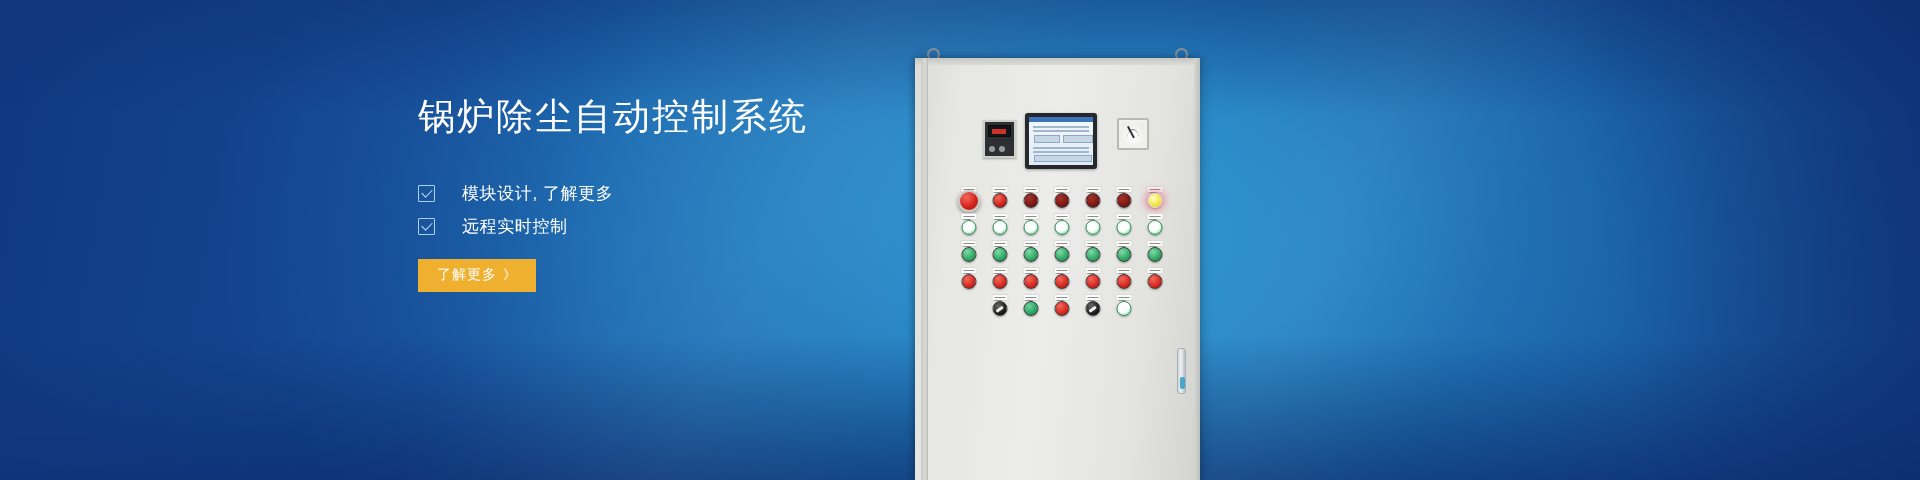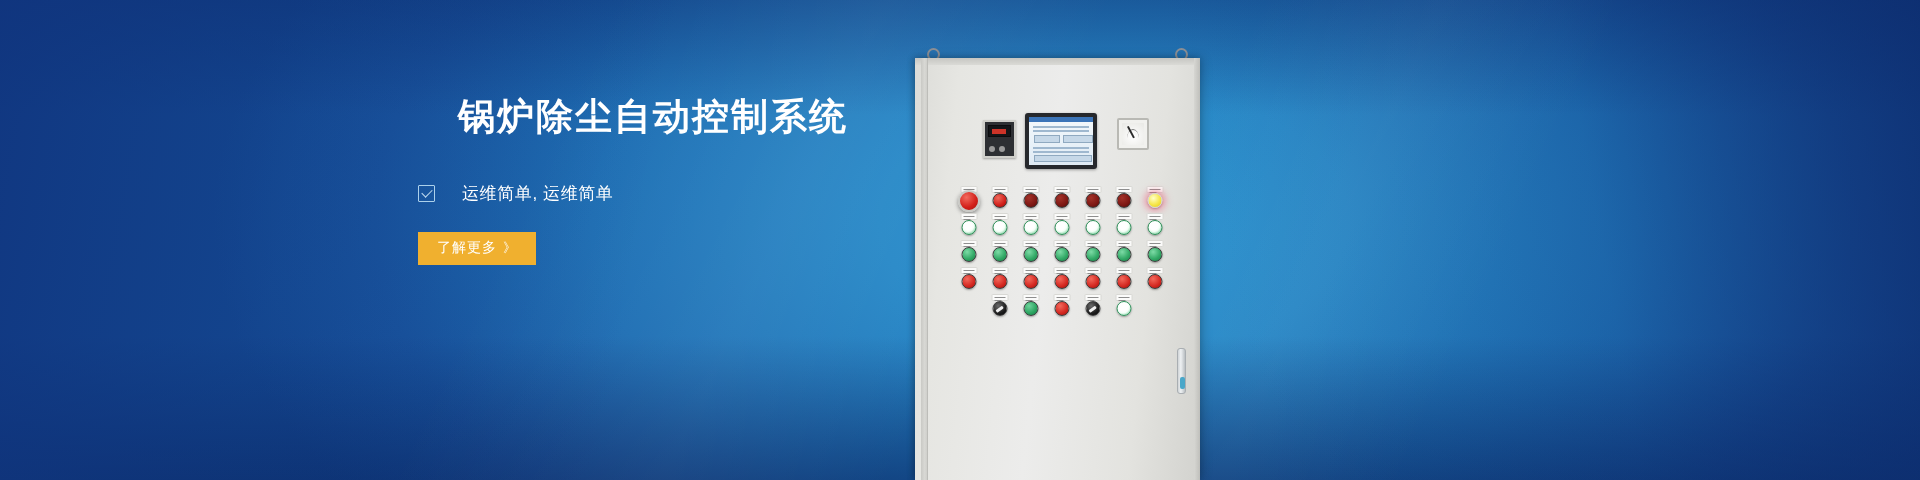--- a/index.html
+++ b/index.html
@@ -37,23 +37,22 @@
 
   
   #copy {
     position:absolute; left:418px; top:96px; width:520px;
   }
   #headline {
     font-size:37px;
     line-height:1.15;
     color:#ffffff;
     letter-spacing:2px;
-    font-weight:700;
+    font-weight:400;
     white-space:nowrap;
-    margin-left:40px;
   }
   #bullets { margin-top:38px; }
   .bullet {
     display:flex; align-items:center;
     height:33px;
     margin-bottom:0px;
   }
   .bullet + .bullet { margin-top:0; }
   .bullet { margin-bottom:0; }
   #bullets .bullet:nth-child(1){ margin-bottom:0; }
@@ -80,21 +79,20 @@
     color:#ffffff;
     letter-spacing:.6px;
     white-space:nowrap;
   }
 
   
   #bullets .bullet { margin-bottom:16px; }
 
   
   #cta {
-    margin-top:22px;
     display:inline-flex; align-items:center; justify-content:center;
     width:118px; height:33px;
     background:#f0b02f;
     color:#ffffff;
     font-size:14px;
     letter-spacing:1px;
     cursor:pointer;
     user-select:none;
     border:none;
     font-family:inherit;
@@ -298,24 +296,28 @@
   <div id="bg-streaks"></div>
 
   <div id="copy">
 
     <div id="headline">锅炉除尘自动控制系统</div>
 
     <div id="bullets">
 
       <div class="bullet">
         <span class="cbox"></span>
-        <span class="bullet-text">运维简单, 运维简单</span>
+        <span class="bullet-text">模块设计, 了解更多</span>
       </div>
 
 
+      <div class="bullet">
+        <span class="cbox"></span>
+        <span class="bullet-text">远程实时控制</span>
+      </div>
 
     </div>
 
     <button id="cta">
       <span>了解更多</span>
       <span class="cta-chev">》</span>
     </button>
 
   </div>
 

